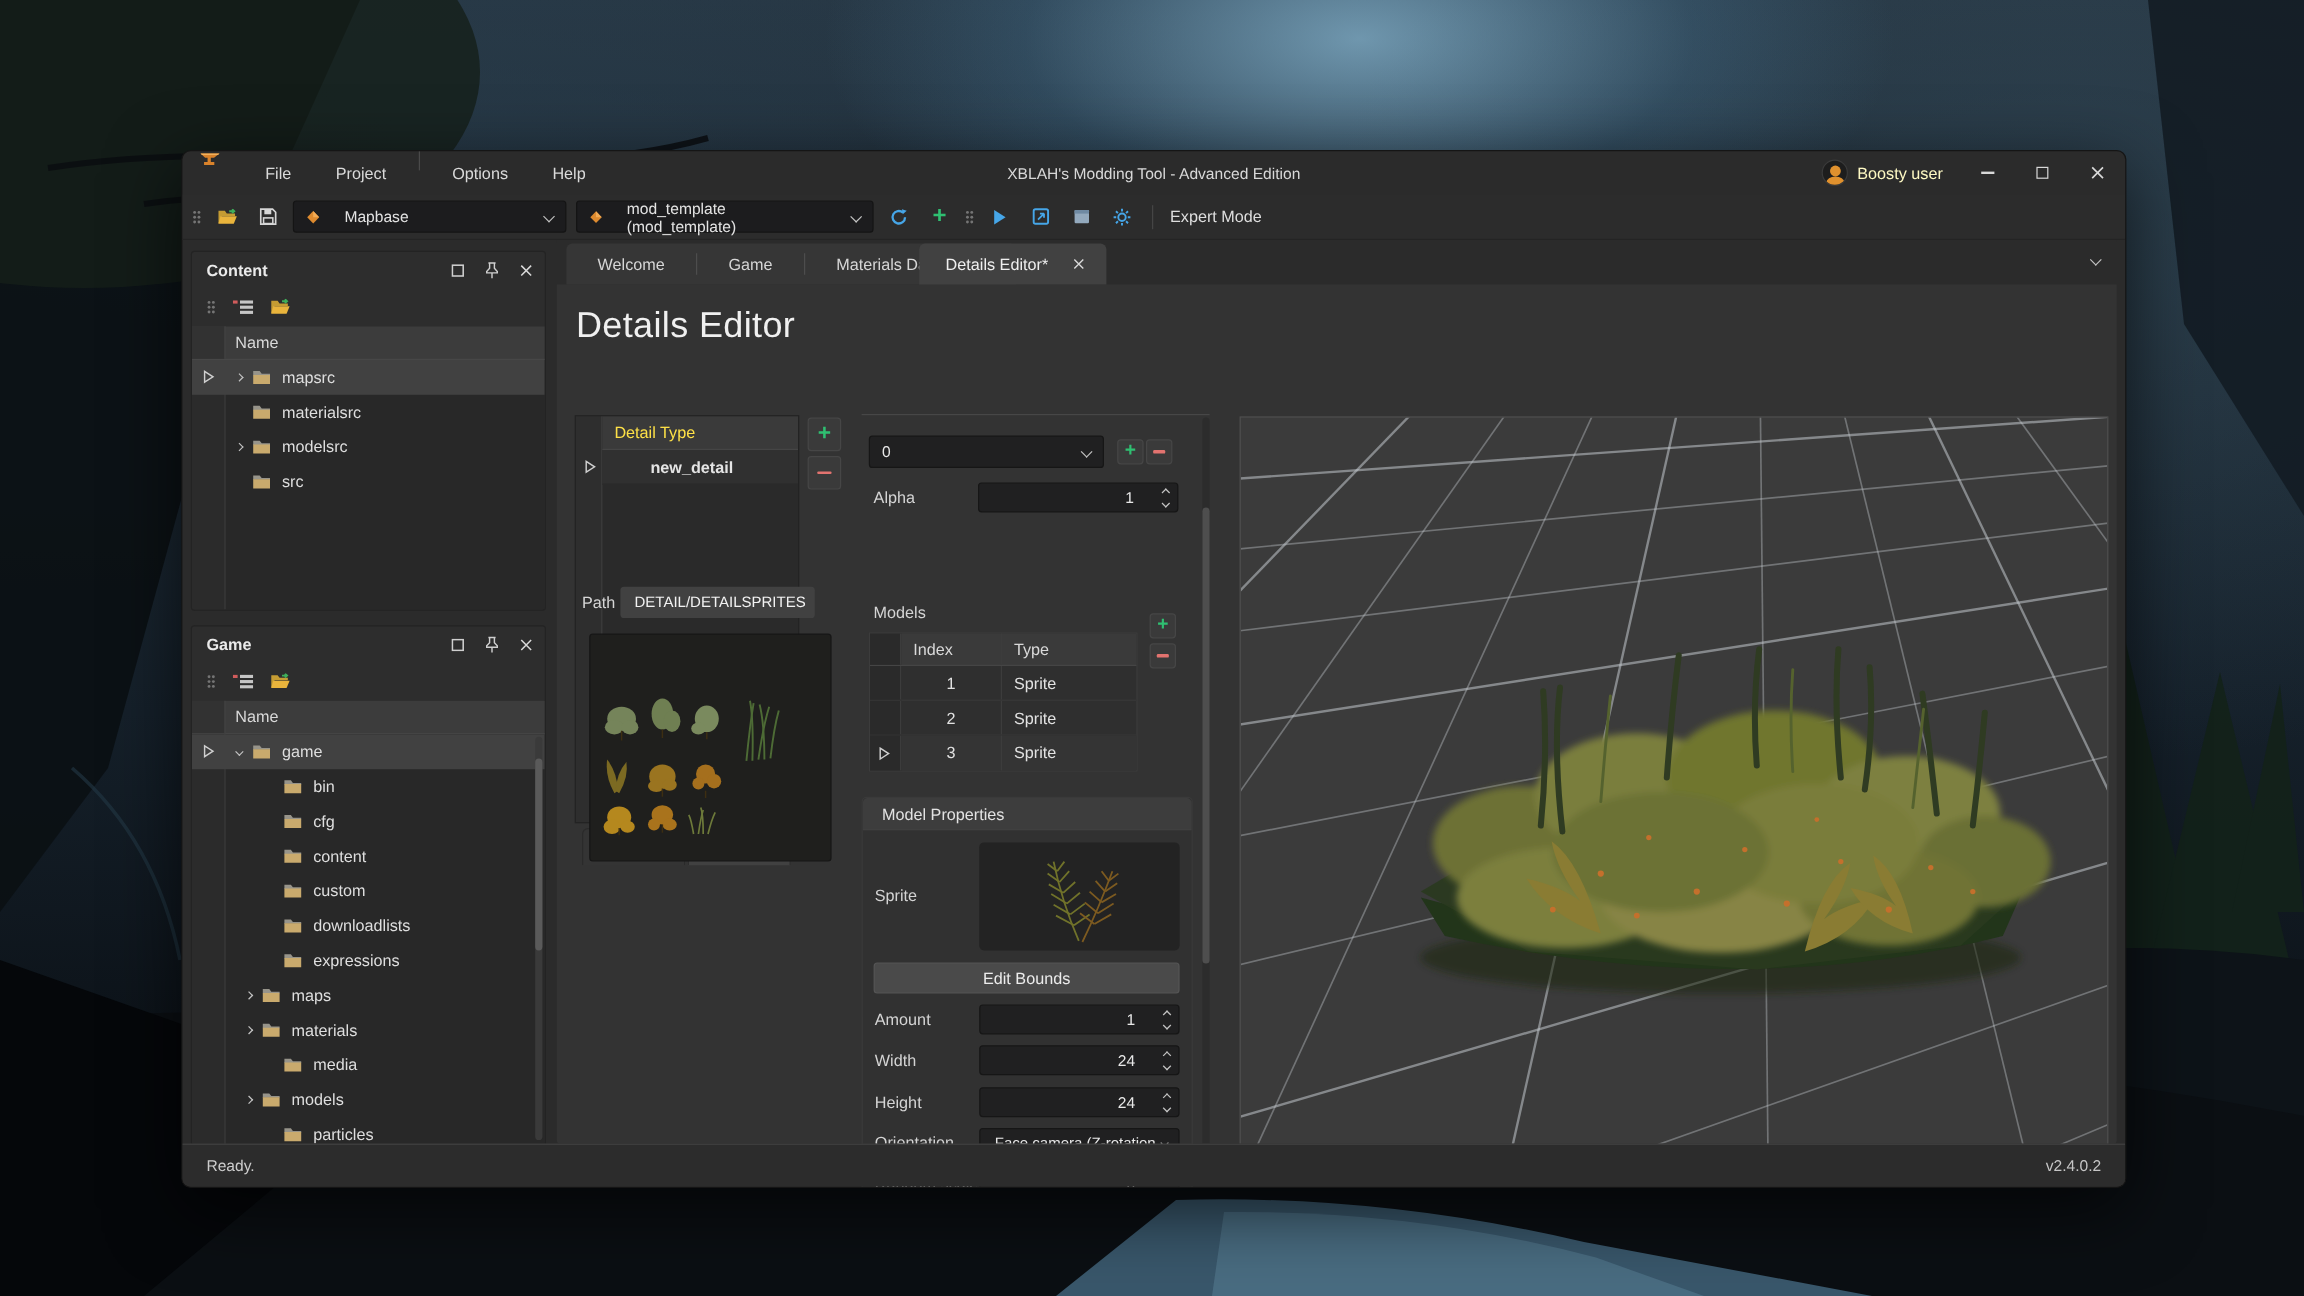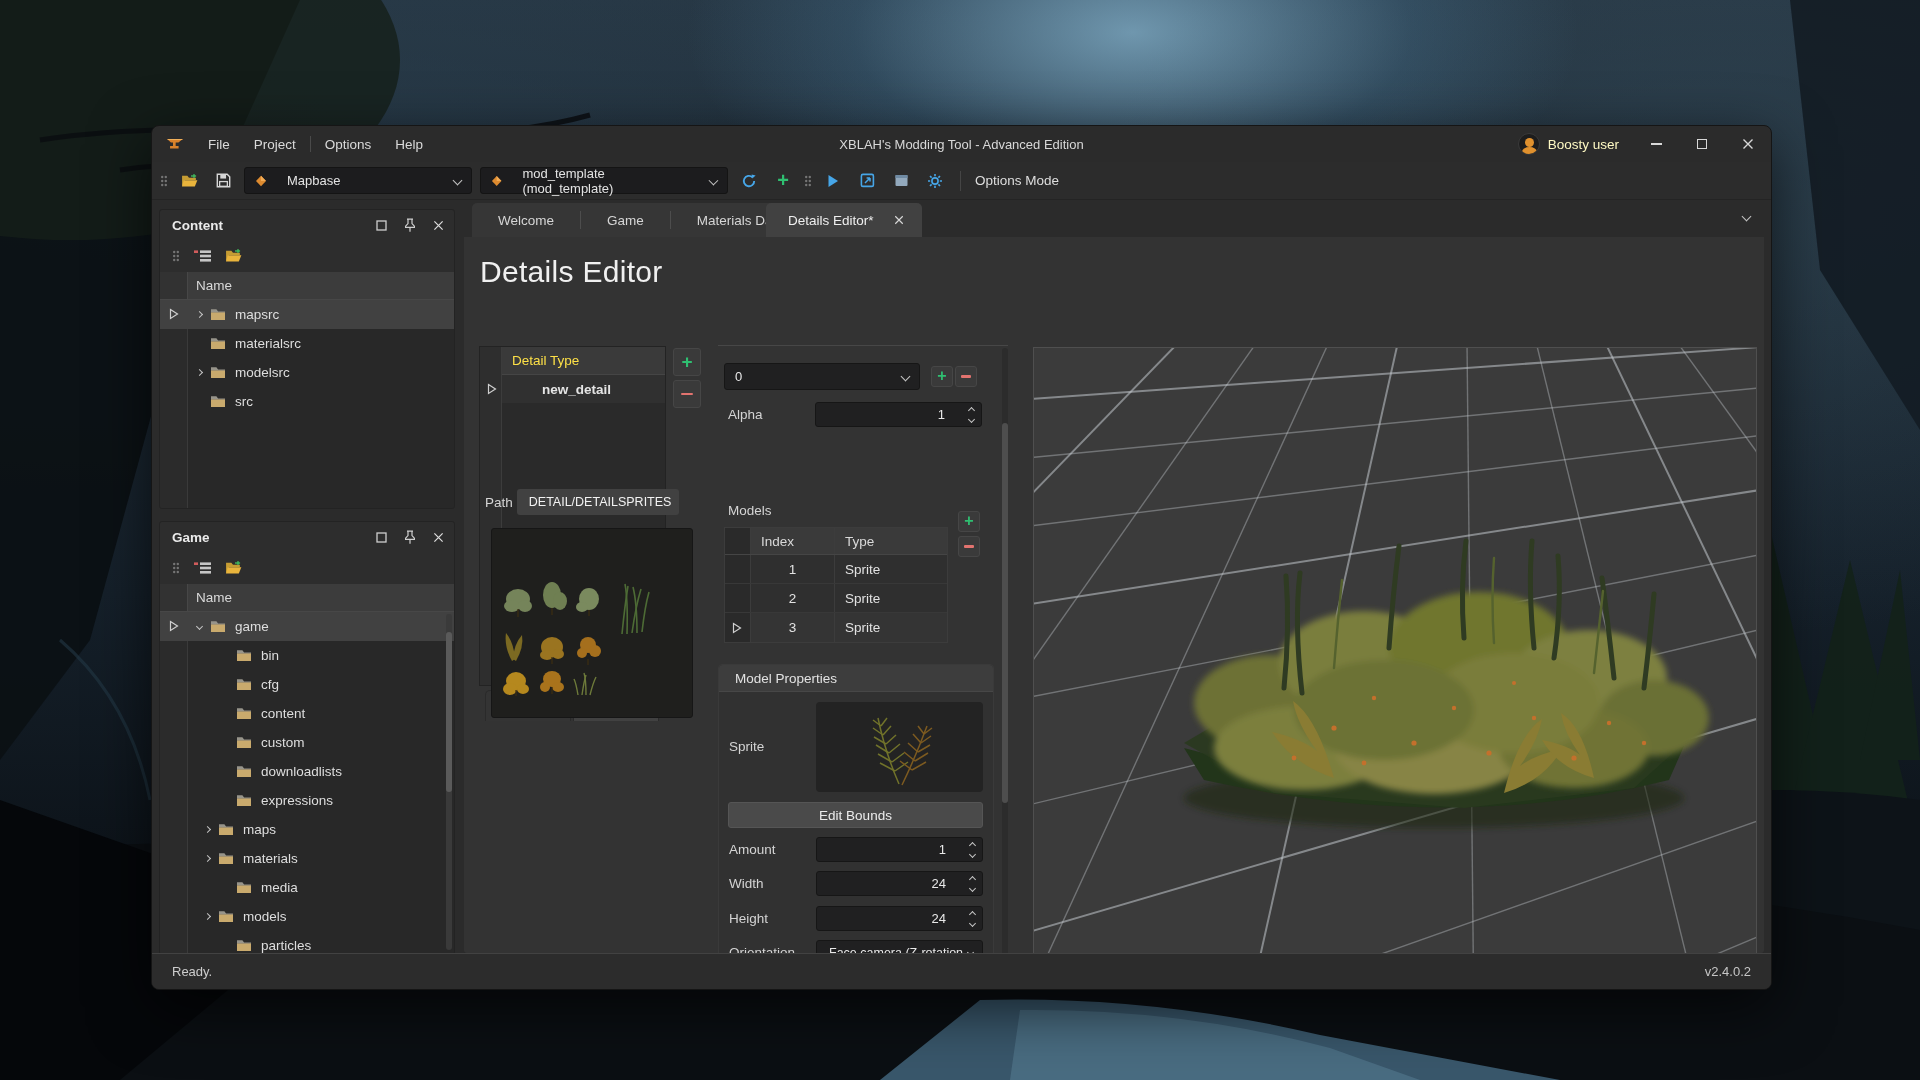--- a/index.html
+++ b/index.html
@@ -15,21 +15,21 @@
       linear-gradient(180deg,#273744 0%,#1d2a35 30%,#15202a 55%,#0c1218 82%,#080c10 100%);}
   .wp-svg{position:absolute;inset:0;}
 
   
   .window{position:absolute;left:151px;top:125px;width:1621px;height:865px;background:#2b2b2b;
     border:1px solid #151515;border-radius:8px;box-shadow:0 18px 60px rgba(0,0,0,.65);overflow:hidden;
     color:#dcdcdc;font-size:13.5px;}
 
   
   .titlebar{position:absolute;left:0;top:0;right:0;height:36px;display:flex;align-items:center;}
-  .menu{display:flex;align-items:center;height:100%;}
+  .menu{display:flex;height:100%;gap:13px;}
   .menu .app-ic{margin:0 12px 0 14px;}
   .menu-item{padding:0 12px;height:100%;display:flex;align-items:center;color:#dadada;cursor:default;}
   .menu-div{width:1px;height:16px;background:#4a4a4a;margin:0 2px;}
   .wtitle{position:absolute;left:50%;transform:translateX(-50%);color:#d8d8d8;font-size:13px;white-space:nowrap;}
   .tb-right{margin-left:auto;display:flex;align-items:center;height:100%;}
   .user{display:flex;align-items:center;gap:8px;margin-right:14px;color:#fef9c3;}
   .avatar{width:22px;height:22px;border-radius:50%;background:#1d1d1d;position:relative;overflow:hidden;border:1px solid #3a3a3a;}
   .avatar i{position:absolute;left:6px;top:4px;width:9px;height:9px;border-radius:50%;background:#e0912e;}
   .avatar b{position:absolute;left:3px;top:13px;width:15px;height:10px;border-radius:50% 50% 0 0;background:#e0912e;}
   .wbtn{width:46px;height:36px;display:flex;align-items:center;justify-content:center;}
@@ -345,21 +345,21 @@
         <svg width="15" height="15">
           <use href="#i-window"></use>
         </svg>
       </div>
     <div class="tbi">
         <svg width="16" height="16">
           <use href="#i-gear"></use>
         </svg>
       </div>
     <div class="vdiv"></div>
-    <div class="expert">Options Mode</div>
+    <div class="expert">Expert Mode</div>
   </div>
 
   <div class="panel p-content">
     <div class="phead">
       <span class="ptitle">Content</span>
       <span class="picons">
         <svg width="11" height="11">
             <rect x="1" y="1" width="9" height="9" fill="none" stroke="#cfcfcf" stroke-width="1.3"></rect>
           </svg>
         <svg width="12" height="15">

